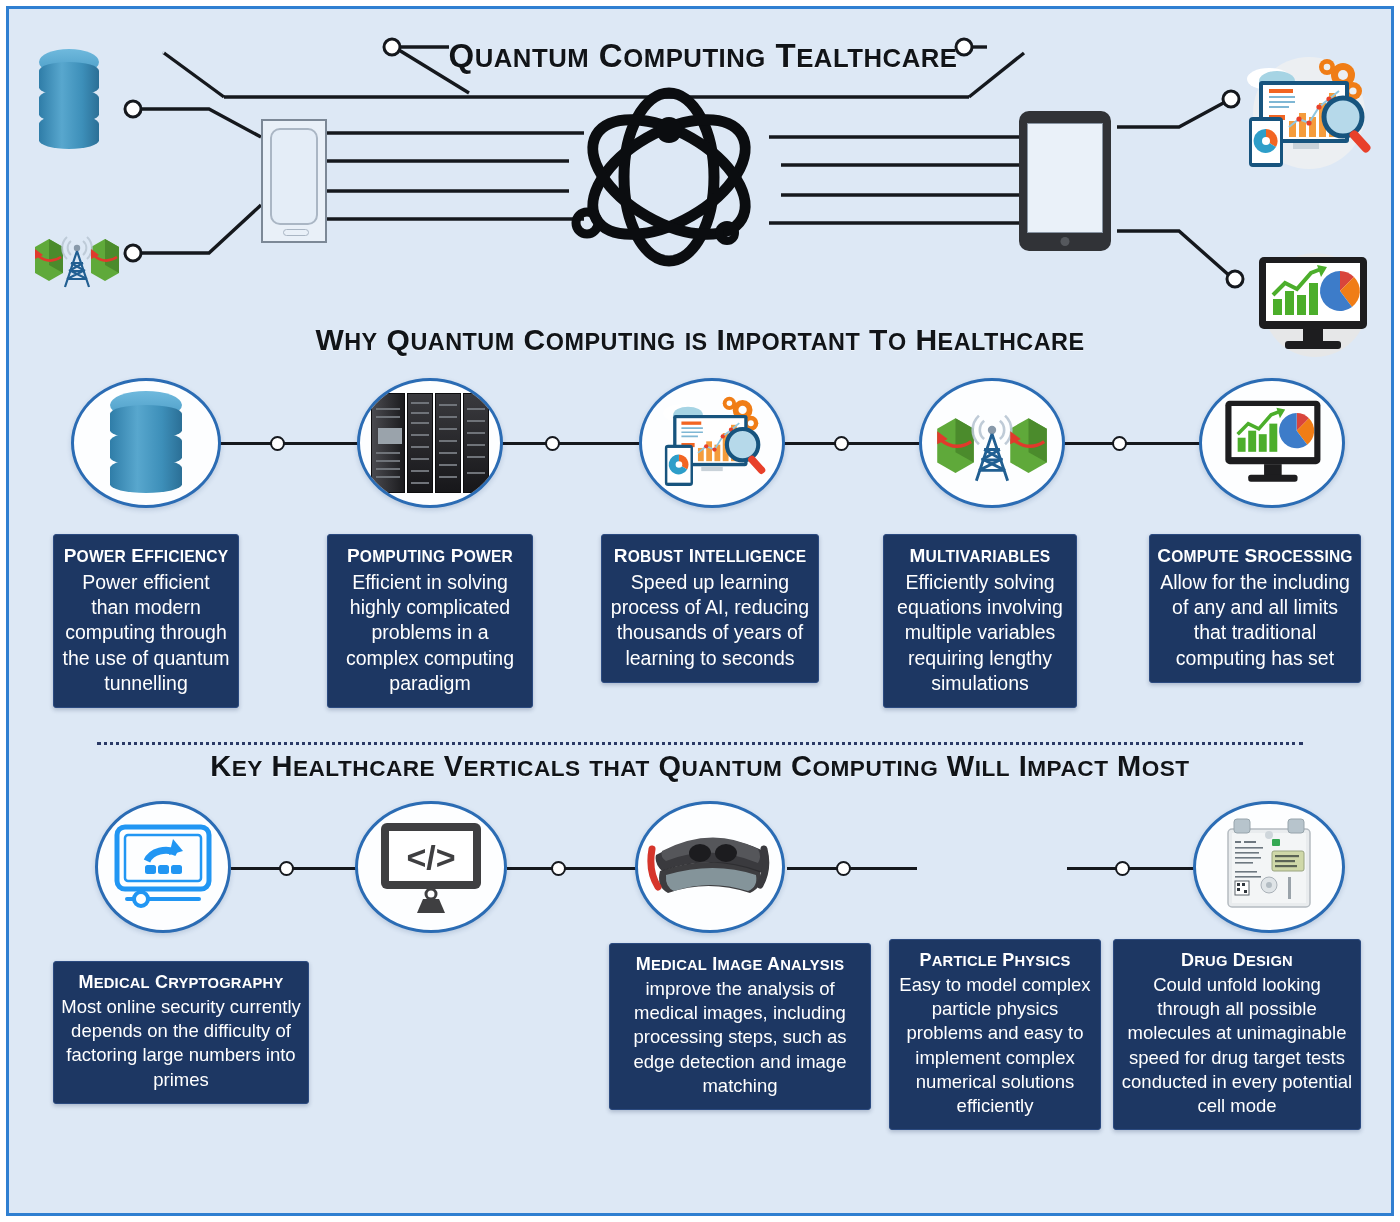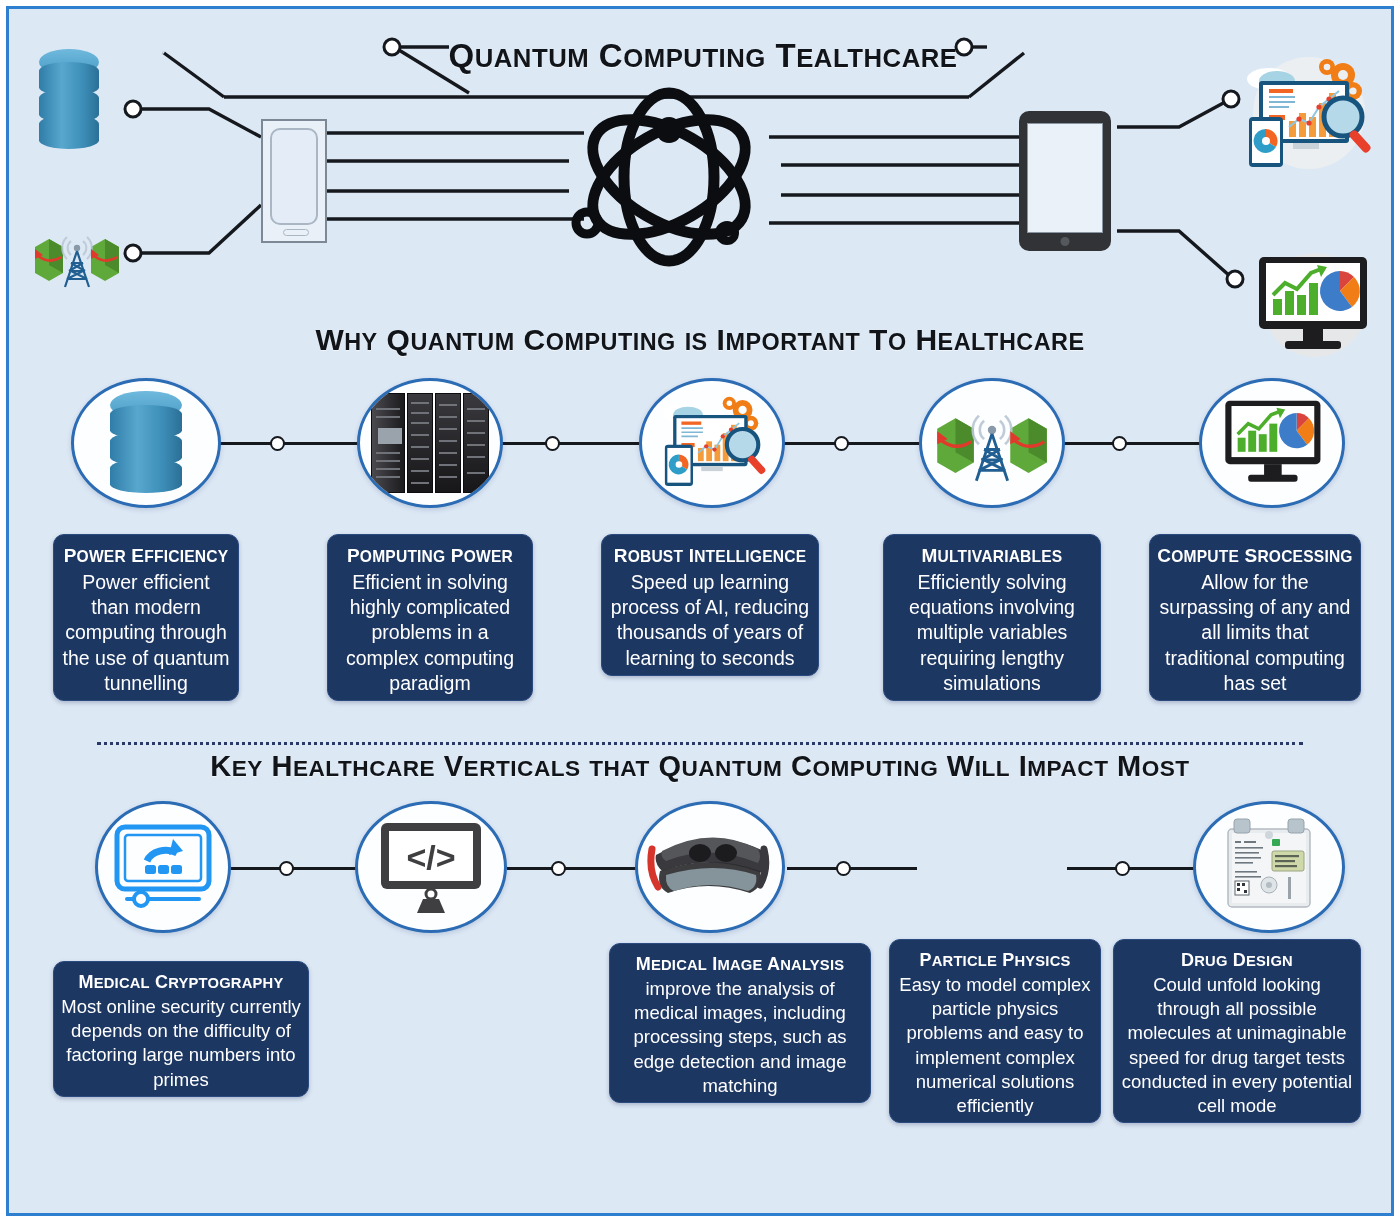--- a/index.html
+++ b/index.html
@@ -75,26 +75,26 @@
   .conn-dot {
     position: absolute; width: 15px; height: 15px;
     border-radius: 50%;
     background: #ffffff; border: 2.5px solid #15181d;
   }
 
   
   .card {
     position: absolute;
     background: #1d3763;
-    border-radius: 11px;
+    border-radius: 3px;
     border: 1px solid #2b4a80;
     box-shadow: 0 2px 4px rgba(20,40,80,.25);
     color: #ffffff;
     text-align: center;
-    padding: 9px 7px 4px 7px;
+    padding: 9px 7px 11px 7px;
     line-height: 1.30;
     font-size: 19.5px;
   }
   .card .ttl {
     display: block;
     font-weight: bold;
     font-size: 19px;
     letter-spacing: .2px;
     margin-bottom: 1px;
   }
@@ -480,28 +480,28 @@
     <div class="card" style="left:318px; top:525px; width:206px;">
       <span class="ttl">P<span class="sc">OMPUTING</span> P<span class="sc">OWER</span></span>
       <span class="body">Efficient in solving highly complicated problems in a complex computing paradigm</span>
     </div>
 
     <div class="card" style="left:592px; top:525px; width:218px;">
       <span class="ttl">R<span class="sc">OBUST</span> I<span class="sc">NTELLIGENCE</span></span>
       <span class="body">Speed up learning process of AI, reducing thousands of years of learning to seconds</span>
     </div>
 
-    <div class="card" style="left:874px; top:525px; width:218px;">
+    <div class="card" style="left:874px; top:525px; width:194px;">
       <span class="ttl">M<span class="sc">ULTIVARIABLES</span></span>
       <span class="body">Efficiently solving equations involving multiple variables requiring lengthy simulations</span>
     </div>
 
     <div class="card" style="left:1140px; top:525px; width:212px;">
       <span class="ttl">C<span class="sc">OMPUTE</span> S<span class="sc">ROCESSING</span></span>
-      <span class="body">Allow for the surpassing of any and all limits that traditional computing has set</span>
+      <span class="body">Allow for the including of any and all limits that traditional computing has set</span>
     </div>
   </div>
 
   <div class="divider"></div>
 
   <div class="heading" id="title-row2">
     
     <span>K<span class="sc">EY</span> H<span class="sc">EALTHCARE</span> V<span class="sc">ERTICALS</span> <span class="sc">THAT</span> Q<span class="sc">UANTUM</span> C<span class="sc">OMPUTING</span> W<span class="sc">ILL</span> I<span class="sc">MPACT</span> M<span class="sc">OST</span></span>
   </div>
 

